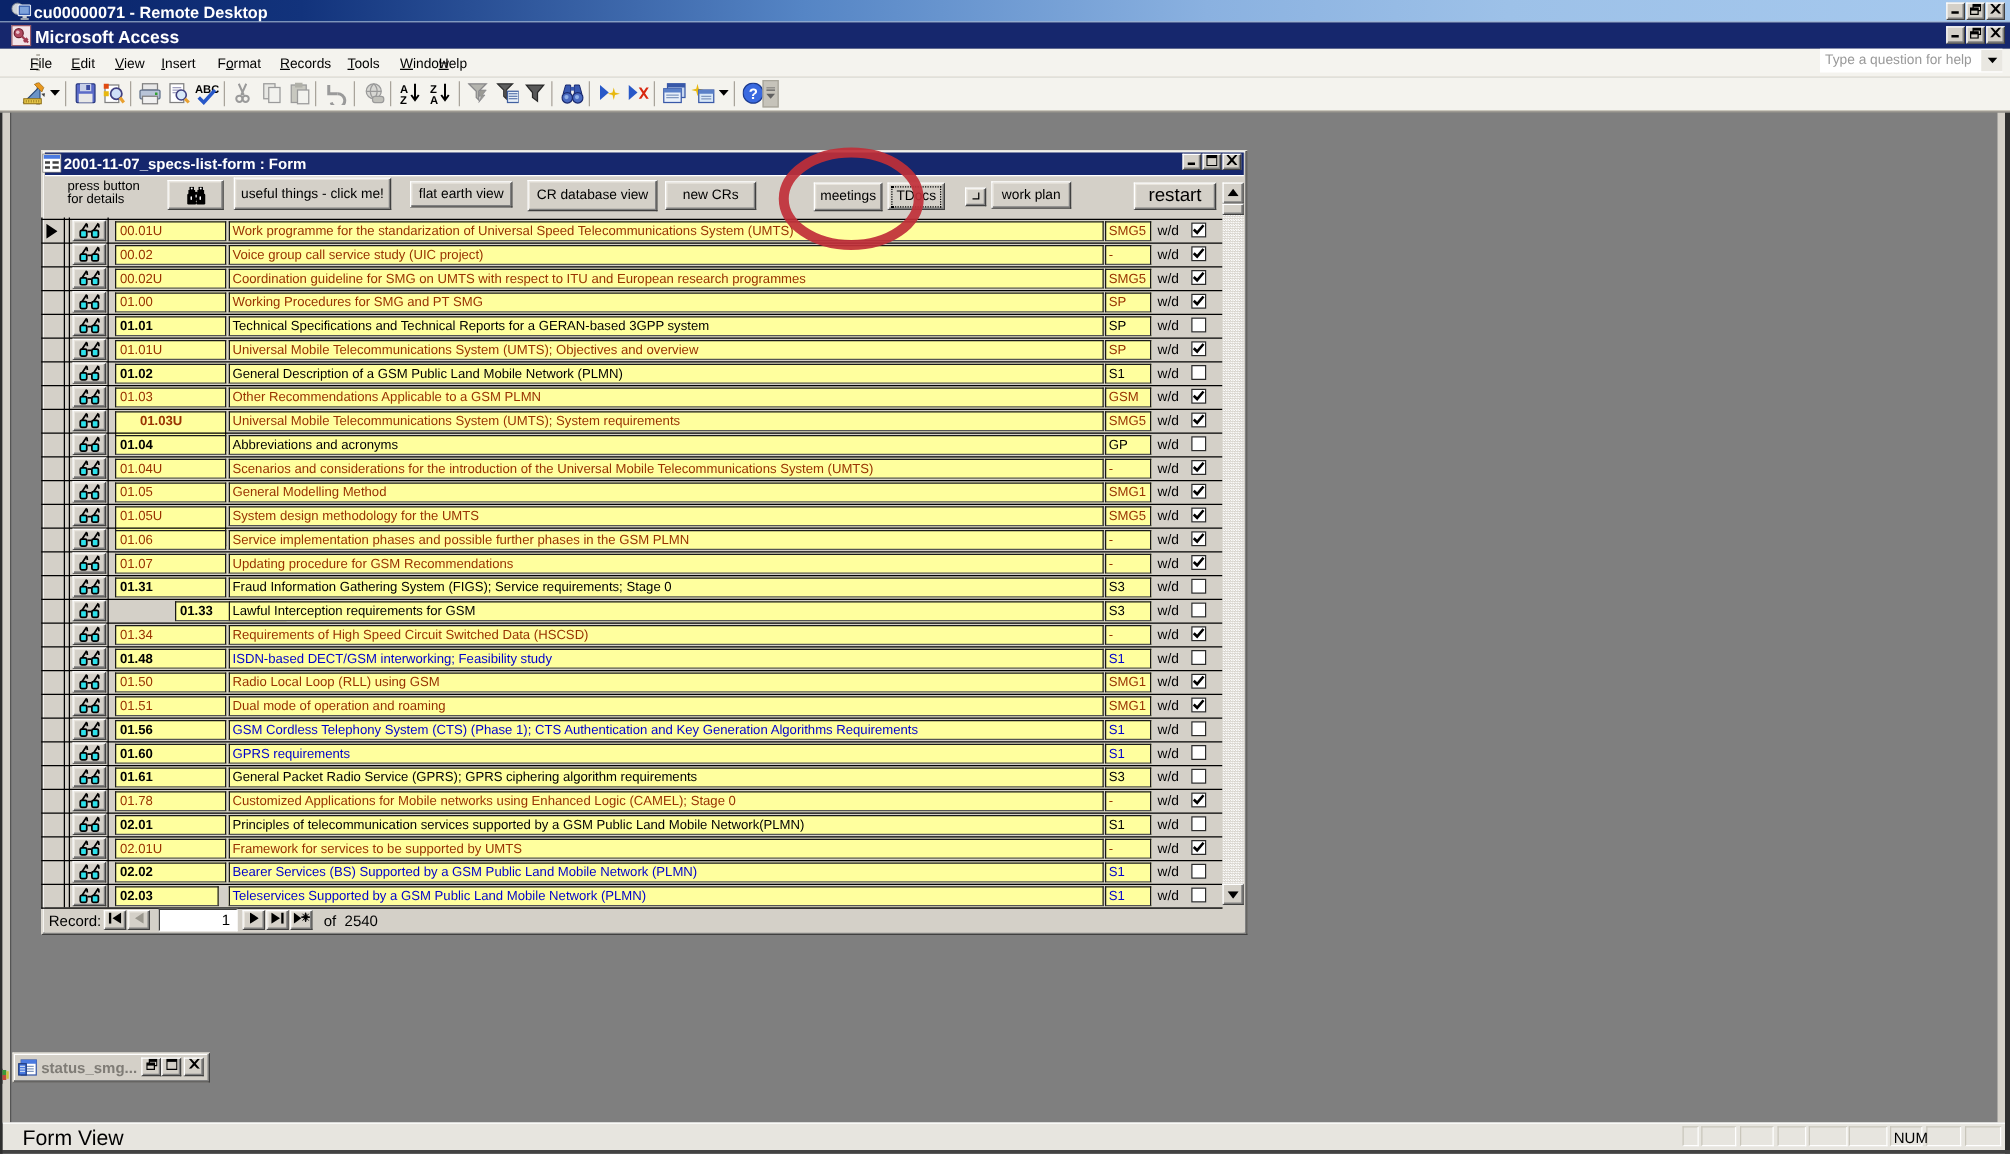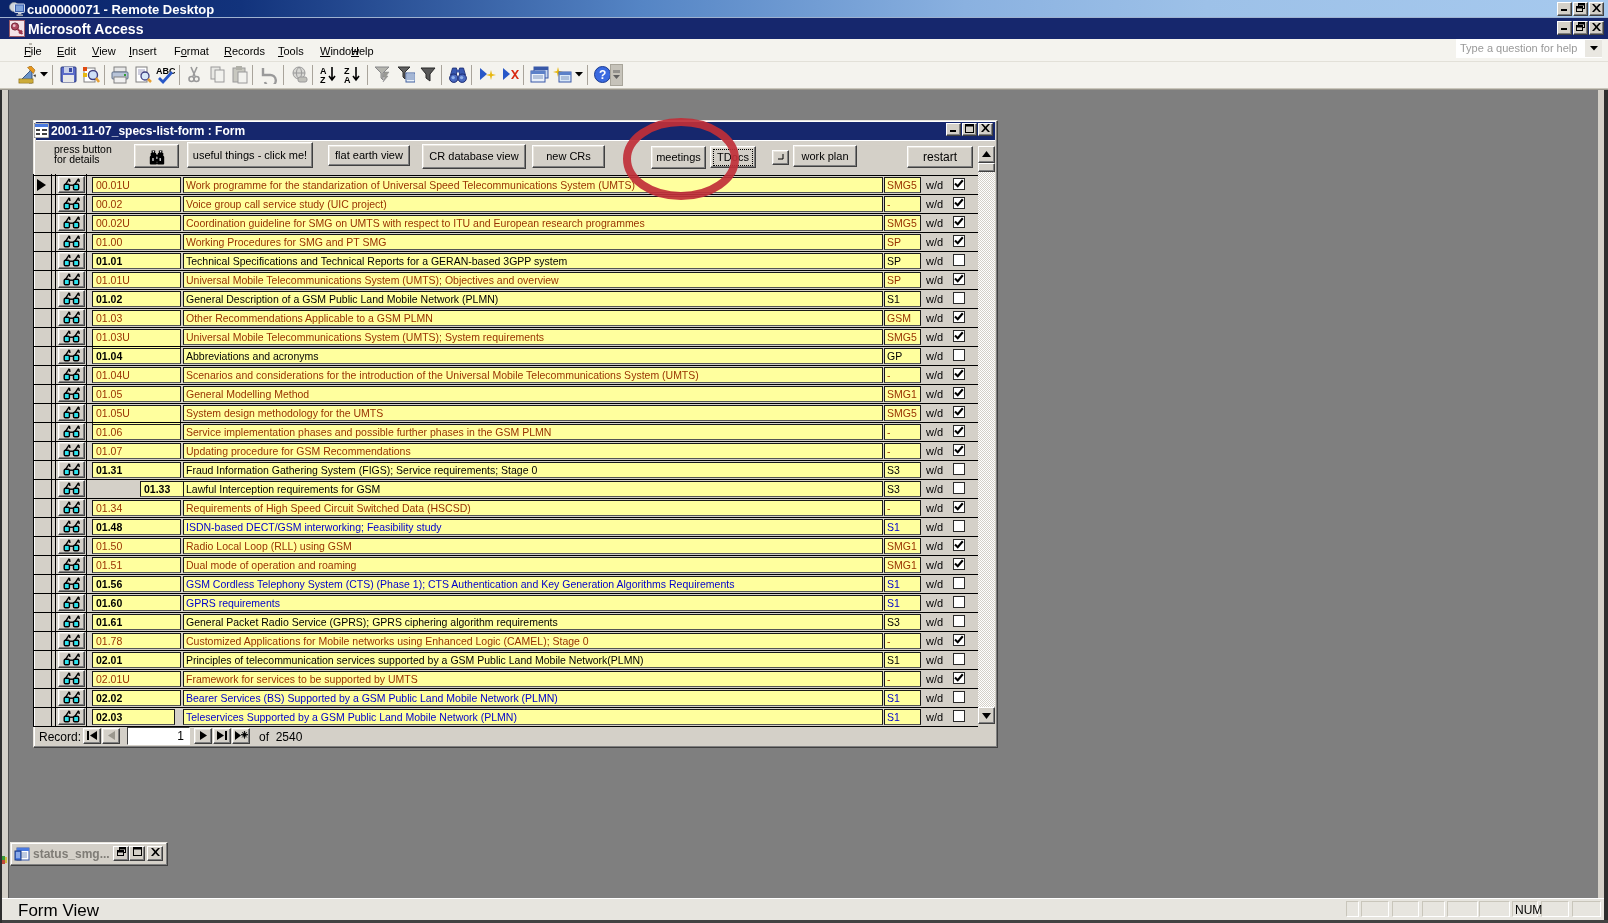--- a/index.html
+++ b/index.html
@@ -266,21 +266,21 @@
 <div class="btn" style="left:187px;top:142px;width:126px;height:26px;line-height:24px;font-size:11px;">useful things - click me!</div>
 <div class="btn" style="left:328px;top:145px;width:82px;height:21px;line-height:19px;font-size:11px;">flat earth view</div>
 <div class="btn" style="left:422px;top:144px;width:104px;height:25px;line-height:23px;font-size:11px;">CR database view</div>
 <div class="btn" style="left:532px;top:145px;width:73px;height:23px;line-height:21px;font-size:11px;">new CRs</div>
 <div class="btn" style="left:651px;top:146px;width:55px;height:23px;line-height:21px;font-size:11px;">meetings</div>
 <div class="btn" style="left:710px;top:146px;width:46px;height:22px;line-height:20px;font-size:11px;"><span style="display:inline-block;border:1px dotted #000;padding:0 3px;line-height:15px;">TDocs</span></div>
 <div class="btn" style="left:772px;top:150px;width:17px;height:15px;line-height:13px;font-size:9px;"><svg width="8" height="8" viewBox="0 0 8 8">
       <path d="M1 7 L6 7 L6 2" fill="none" stroke="#000"></path>
     </svg></div>
 <div class="btn" style="left:793px;top:145px;width:64px;height:22px;line-height:20px;font-size:11px;">work plan</div>
-<div class="btn" style="left:907px;top:146px;width:66px;height:22px;line-height:20px;font-size:12px;">restart</div>
+<div class="btn" style="left:907px;top:146px;width:66px;height:22px;line-height:20px;font-size:15px;">restart</div>
 <div class="cap" style="left:33px;top:174px;width:1px;height:553px;"></div>
 <div class="cap" style="left:51px;top:174px;width:1px;height:553px;"></div>
 <div class="cap" style="left:55px;top:174px;width:1px;height:553px;"></div>
 <div class="cap" style="left:86px;top:174px;width:1px;height:553px;"></div>
 <div class="cap" style="left:33px;top:175px;width:945px;height:1px;"></div>
 <svg class="abs" style="left:37px;top:179px" width="9" height="12" viewBox="0 0 9 12">
     <path d="M0 0 L9 6 L0 12 Z" fill="#000"></path>
   </svg>
 <div class="btn" style="left:58px;top:176px;width:27px;height:17px;line-height:14px;"><svg width="20" height="14" viewBox="0 0 20 14">
       <path d="M3.2 8 L7 2.2 L7.6 2.6 L7.9 5" stroke="#000" stroke-width="1.4" fill="none"></path>
@@ -398,21 +398,21 @@
       <path d="M1 4.6 L3.7 7.2 L8.8 1.2" stroke="#000" stroke-width="2.1" fill="none"></path>
     </svg></div>
 <div class="cap" style="left:33px;top:327px;width:945px;height:1px;"></div>
 <div class="btn" style="left:58px;top:328px;width:27px;height:17px;line-height:14px;"><svg width="20" height="14" viewBox="0 0 20 14">
       <path d="M3.2 8 L7 2.2 L7.6 2.6 L7.9 5" stroke="#000" stroke-width="1.4" fill="none"></path>
       <path d="M12.5 8 L16.3 2.2 L16.9 2.6 L17.2 5" stroke="#000" stroke-width="1.4" fill="none"></path>
       <rect x="2.2" y="7.2" width="5.2" height="5.6" rx="1.2" fill="#2ee2ec" stroke="#000" stroke-width="1.4"></rect>
       <rect x="11.5" y="7.2" width="5.2" height="5.6" rx="1.2" fill="#2ee2ec" stroke="#000" stroke-width="1.4"></rect>
       <path d="M8 8.2 L11 8.2" stroke="#000" stroke-width="1.4" fill="none"></path>
     </svg></div>
-<div class="yf" style="left:92px;top:329px;width:89px;height:32px;color:#993300;font-weight:normal;padding-left:3px;">01.03U</div>
+<div class="yf" style="left:92px;top:329px;width:89px;height:32px;color:#993300;font-weight:bold;padding-left:19px;">01.03U</div>
 <div class="yf" style="left:183px;top:329px;width:700px;height:16px;color:#993300;">Universal Mobile Telecommunications System (UMTS); System requirements</div>
 <div class="yf" style="left:884px;top:329px;width:37px;height:16px;color:#993300;">SMG5</div>
 <div class="abs" style="left:926px;top:331px;font-size:11px;color:#000;">w/d</div>
 <div class="abs" style="left:953px;top:330px;width:12px;height:12px;background:#fff;border:1px solid #2a2a2a;text-align:center;line-height:9px;"><svg width="10" height="10" viewBox="0 0 10 10" style="vertical-align:top">
       <path d="M1 4.6 L3.7 7.2 L8.8 1.2" stroke="#000" stroke-width="2.1" fill="none"></path>
     </svg></div>
 <div class="cap" style="left:33px;top:346px;width:945px;height:1px;"></div>
 <div class="btn" style="left:58px;top:347px;width:27px;height:17px;line-height:14px;"><svg width="20" height="14" viewBox="0 0 20 14">
       <path d="M3.2 8 L7 2.2 L7.6 2.6 L7.9 5" stroke="#000" stroke-width="1.4" fill="none"></path>
       <path d="M12.5 8 L16.3 2.2 L16.9 2.6 L17.2 5" stroke="#000" stroke-width="1.4" fill="none"></path>

